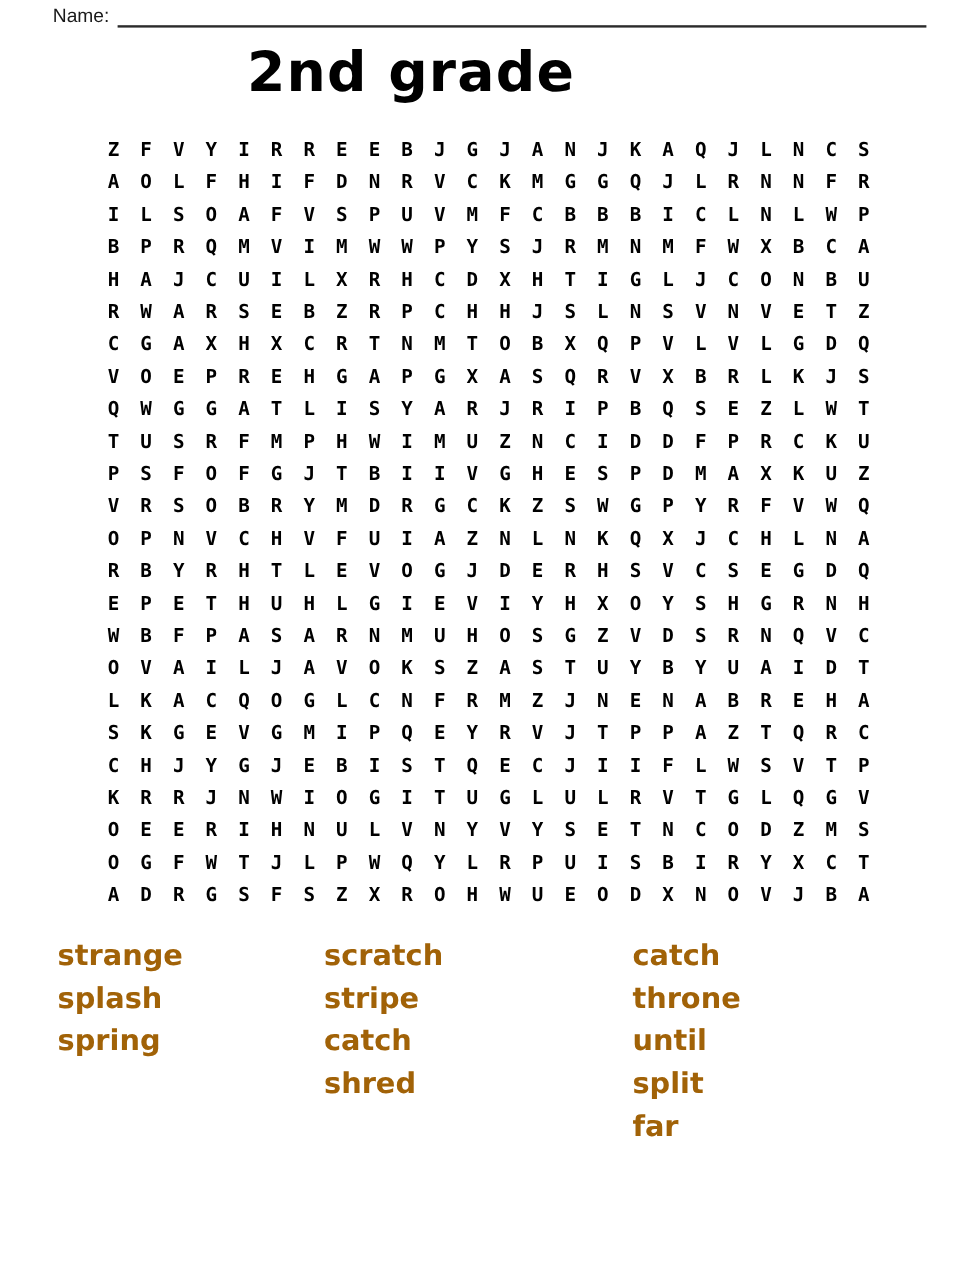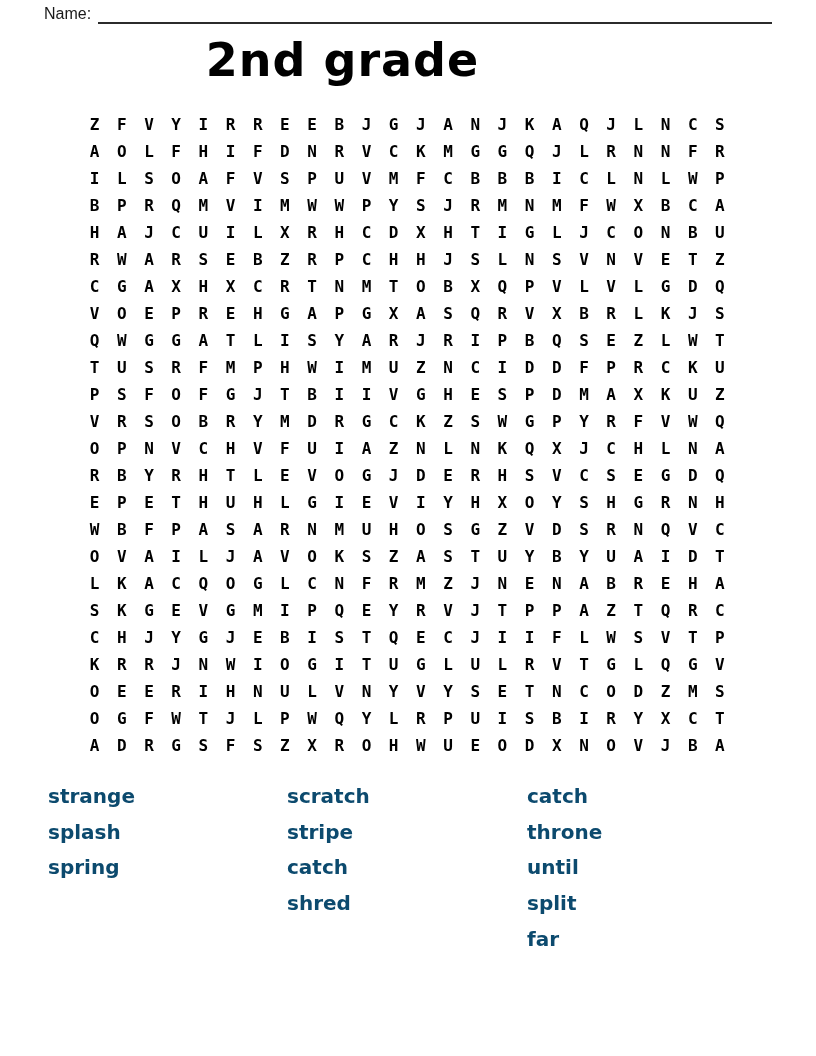--- a/index.html
+++ b/index.html
@@ -15,21 +15,21 @@
     color: #000000;
     overflow: hidden;
     font-family: "DejaVu Sans", sans-serif;
   }
   .name-row {
     position: absolute;
     left: 44px;
     top: 4px;
     width: 728px;
     display: flex;
-    align-items: center;
+    align-items: flex-start;
   }
   .name-label {
     font-family: "Liberation Sans", sans-serif;
     font-size: 16px;
     color: #1a1a1a;
     line-height: 20px;
   }
   .name-line {
     flex: 1;
     height: 17px;
@@ -64,28 +64,28 @@
     font-family: "DejaVu Sans Mono", monospace;
     font-weight: bold;
     font-size: 16px;
     color: #000000;
   }
   .word-col {
     position: absolute;
     top: 779px;
   }
   .word-col.col-0 { left: 48px; }
-  .word-col.col-1 { left: 287px; }
+  .word-col.col-1 { left: 270px; }
   .word-col.col-2 { left: 527px; }
   .word {
     font-family: "DejaVu Sans", sans-serif;
-    font-size: 20px;
+    font-size: 24px;
     font-weight: bold;
     line-height: 35.7px;
-    color: #0c4a6e;
+    color: #a16207;
   }
 </style>
 </head>
 <body>
 
 <div class="page">
 
   <div class="name-row">
     <span class="name-label">Name:</span>
     <span class="name-line"></span>

